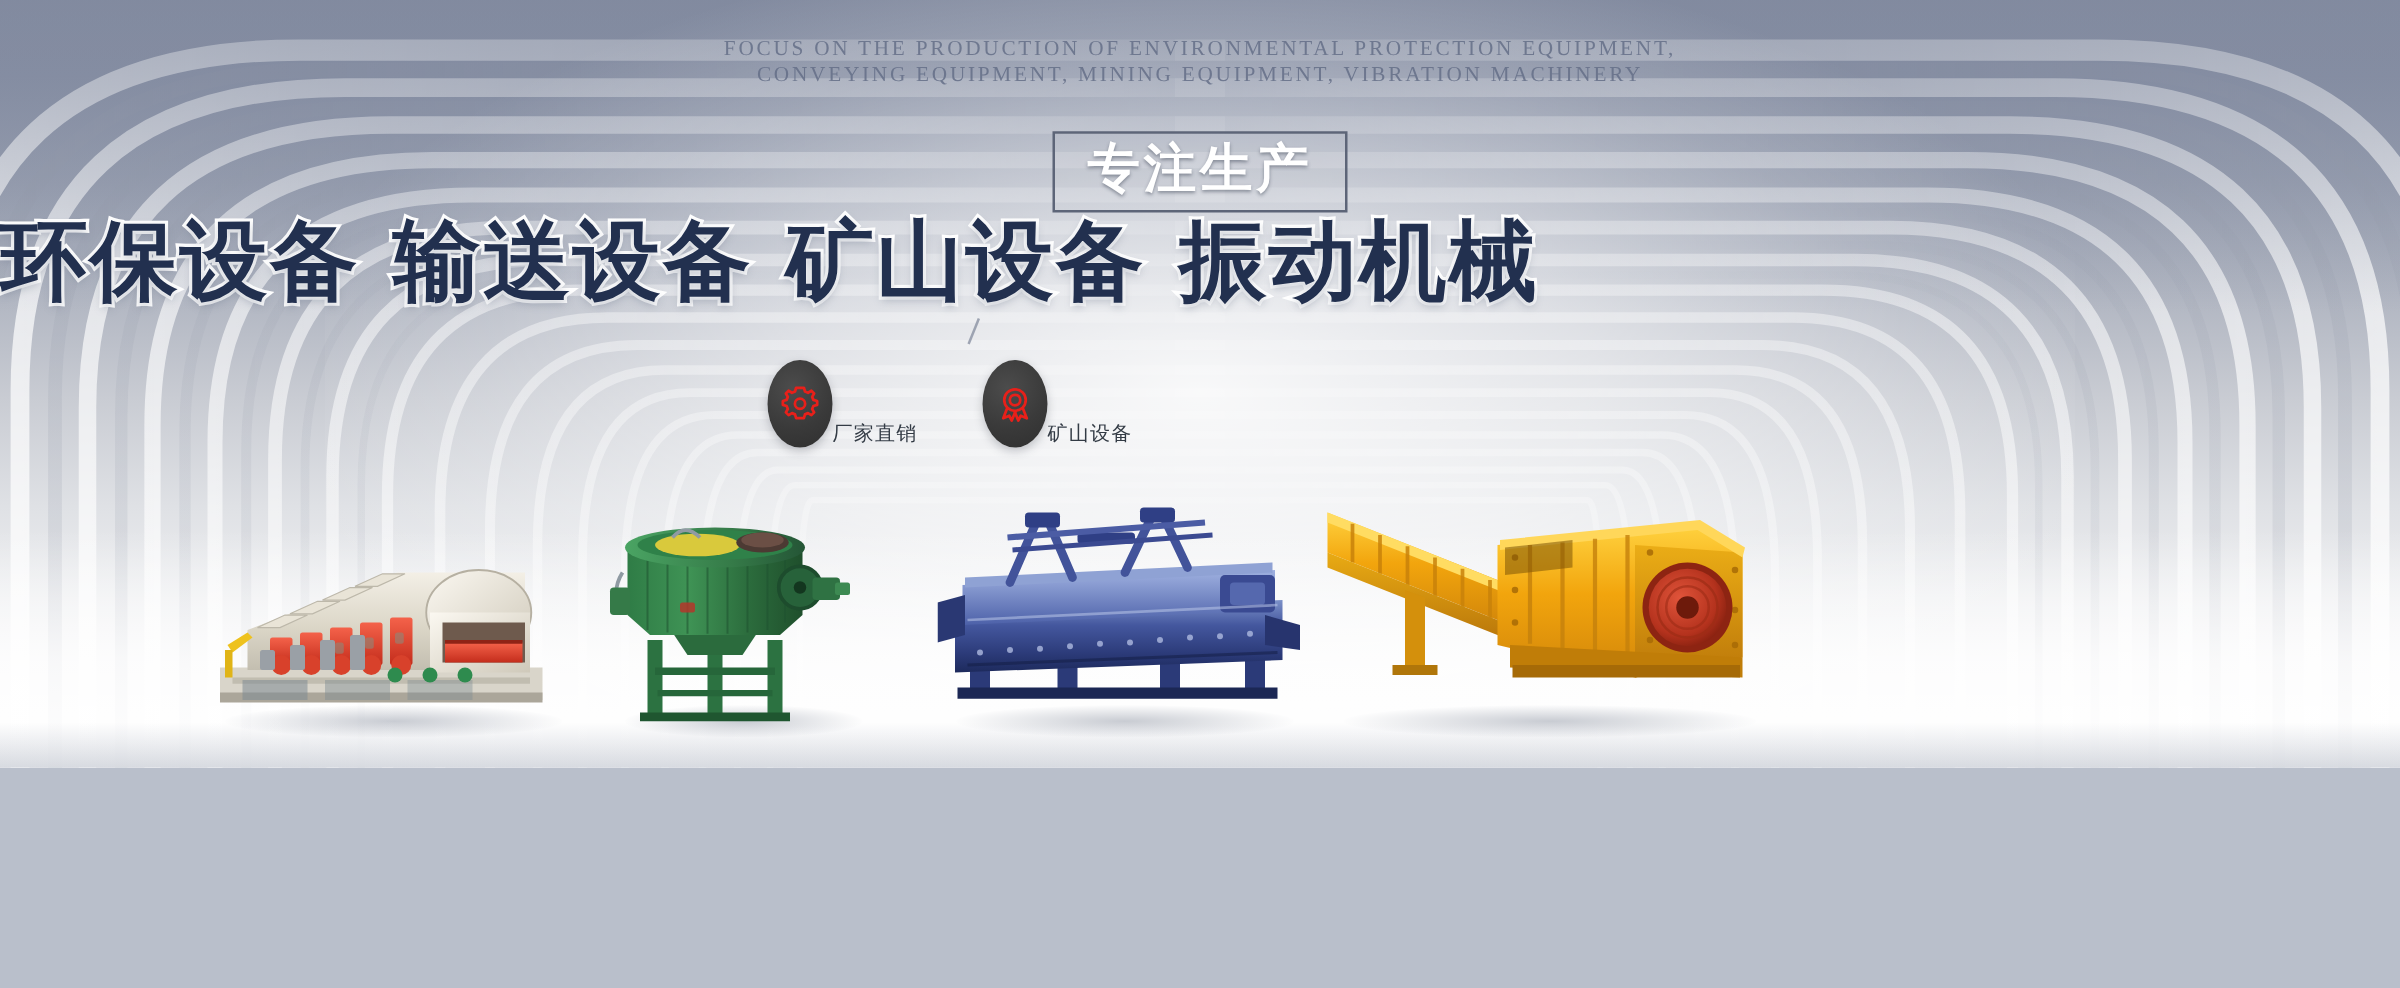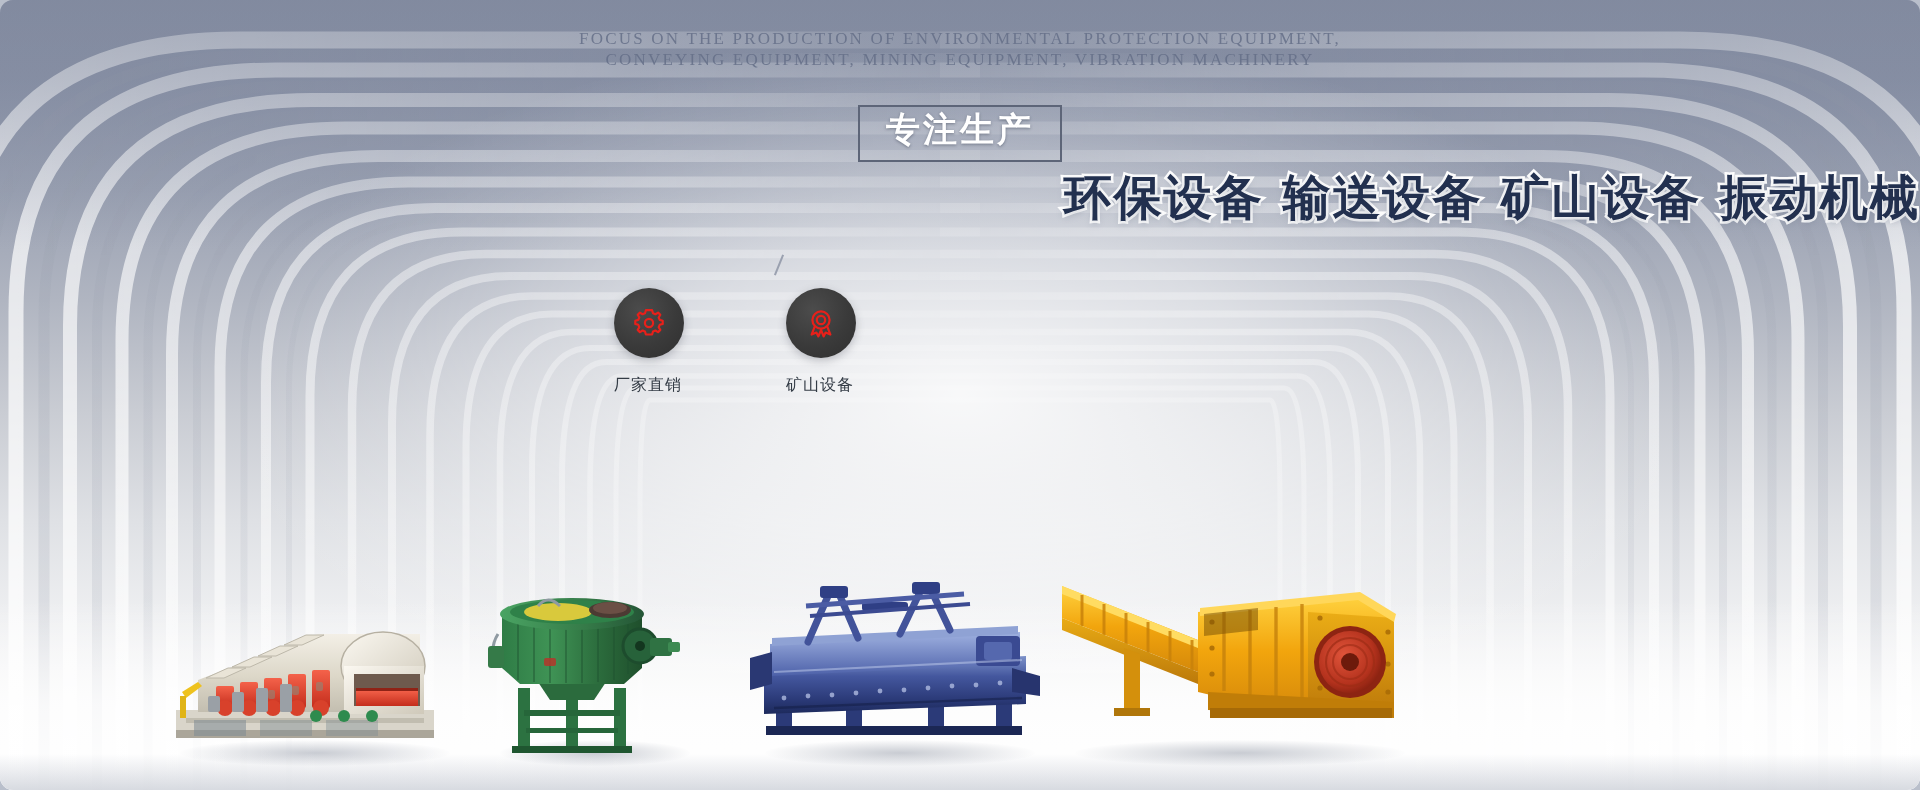--- a/index.html
+++ b/index.html
@@ -8,34 +8,33 @@
     width: 1920px;
     height: 790px;
     overflow: hidden;
     background: #b9bfcb;
     font-family: "Liberation Sans", "DejaVu Sans", sans-serif;
   }
 
   #banner {
     position: relative;
     width: 1920px;
-    height: 790px;
+    height: 614px;
     overflow: hidden;
     background:
       linear-gradient(180deg,
         #8b93a8 0%,
         #8c94a9 10%,
         #9aa1b2 24%,
         #b0b5c1 38%,
         #c9ccd3 52%,
         #dfe1e5 66%,
         #eeeff1 78%,
         #f6f6f7 88%,
         #fbfbfc 100%);
-    border-radius: 13px;
   }
 
   
   .arc-stage {
     position: absolute;
     inset: 0;
     overflow: hidden;
   }
   .arc-layer {
     position: absolute;
@@ -101,39 +100,39 @@
   .badge-box {
     position: absolute;
     left: 50%;
     top: 105px;
     transform: translateX(-50%);
     border: 2px solid #5d6578;
     padding: 8px 26px 11px;
     background: rgba(255,255,255,.02);
   }
   .badge-box .badge-text {
-    font-family: Liberation Mono, monospace;
-    font-size: 34px;
+    font-family: Liberation Serif, serif;
+    font-size: 42px;
     font-weight: bold;
     letter-spacing: 3px;
     color: #ffffff;
     text-shadow: 0 1px 3px rgba(40,48,66,.45);
     line-height: 1;
     white-space: nowrap;
   }
 
   
   .headline {
     position: absolute;
     left: 0;
     top: 172px;
     width: 100%;
-    text-align: right;
+    text-align: left;
     font-family: "DejaVu Sans", "Liberation Sans", sans-serif;
-    font-size: 48px;
+    font-size: 70px;
     font-weight: bold;
     line-height: 1.08;
     letter-spacing: 2px;
     color: #22304f;
     white-space: nowrap;
     -webkit-text-stroke: 5px #ffffff;
     paint-order: stroke fill;
     text-shadow:
        0 0 2px rgba(255,255,255,.9),
        0 3px 7px rgba(110,120,140,.40);
@@ -157,22 +156,21 @@
     position: absolute;
     left: 614px;
     top: 288px;
     display: flex;
     gap: 52px;
     align-items: flex-start;
   }
   .feature {
     width: 120px;
     display: flex;
-    flex-direction: column;
-    align-items: flex-start;
+    align-items: flex-end;
   }
   .feature .circle {
     width: 70px;
     height: 70px;
     border-radius: 50%;
     background: radial-gradient(circle at 38% 32%, #4c4c4c 0%, #3a3a3a 55%, #2f2f2f 100%);
     display: flex;
     align-items: center;
     justify-content: center;
     box-shadow: 0 3px 8px rgba(60,66,80,.28);

